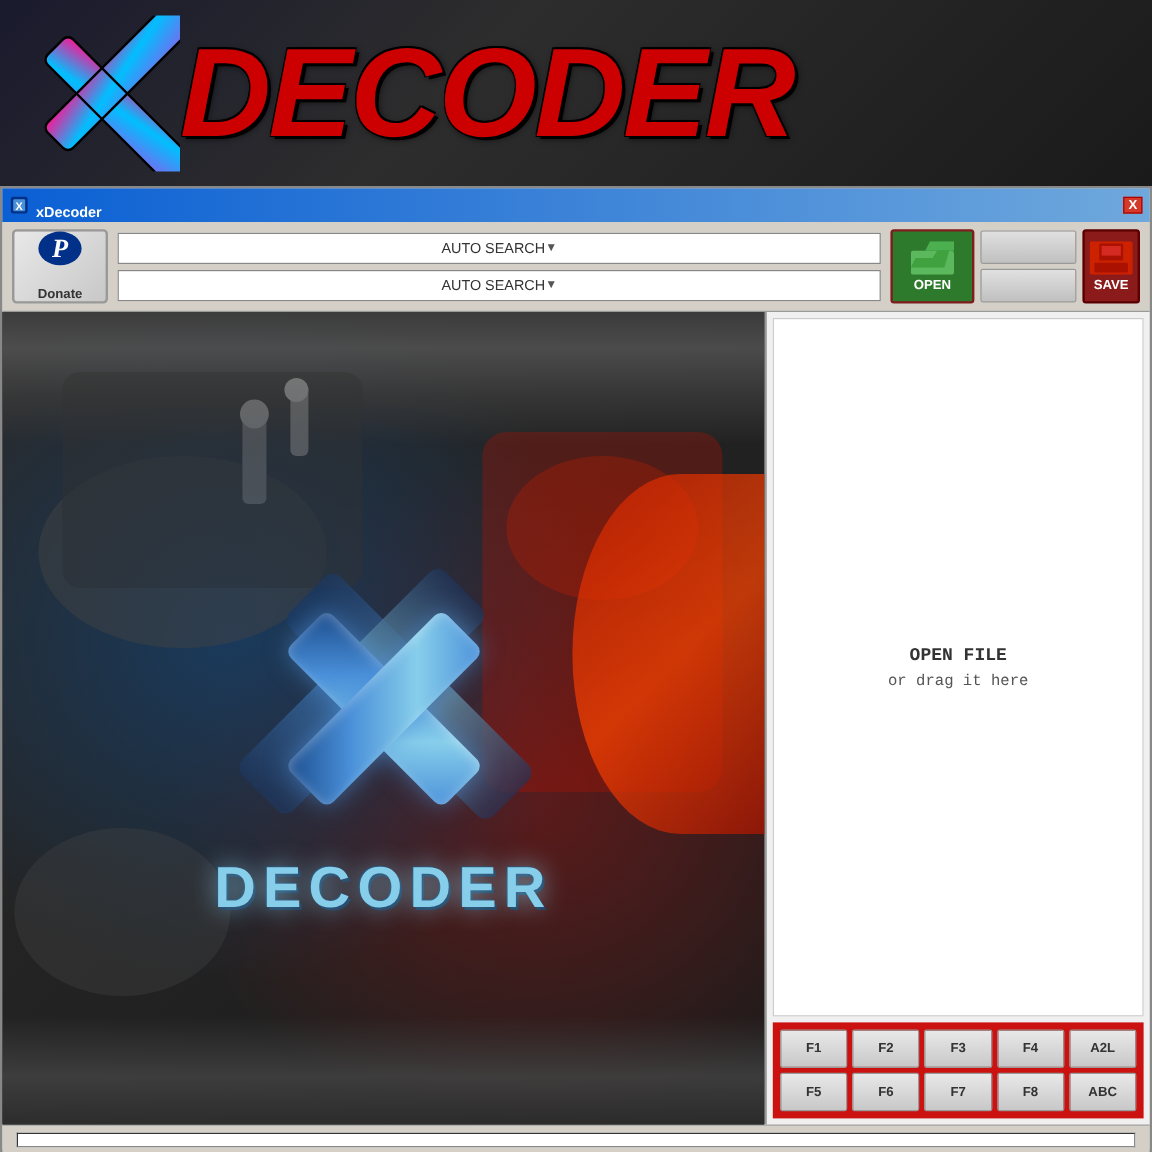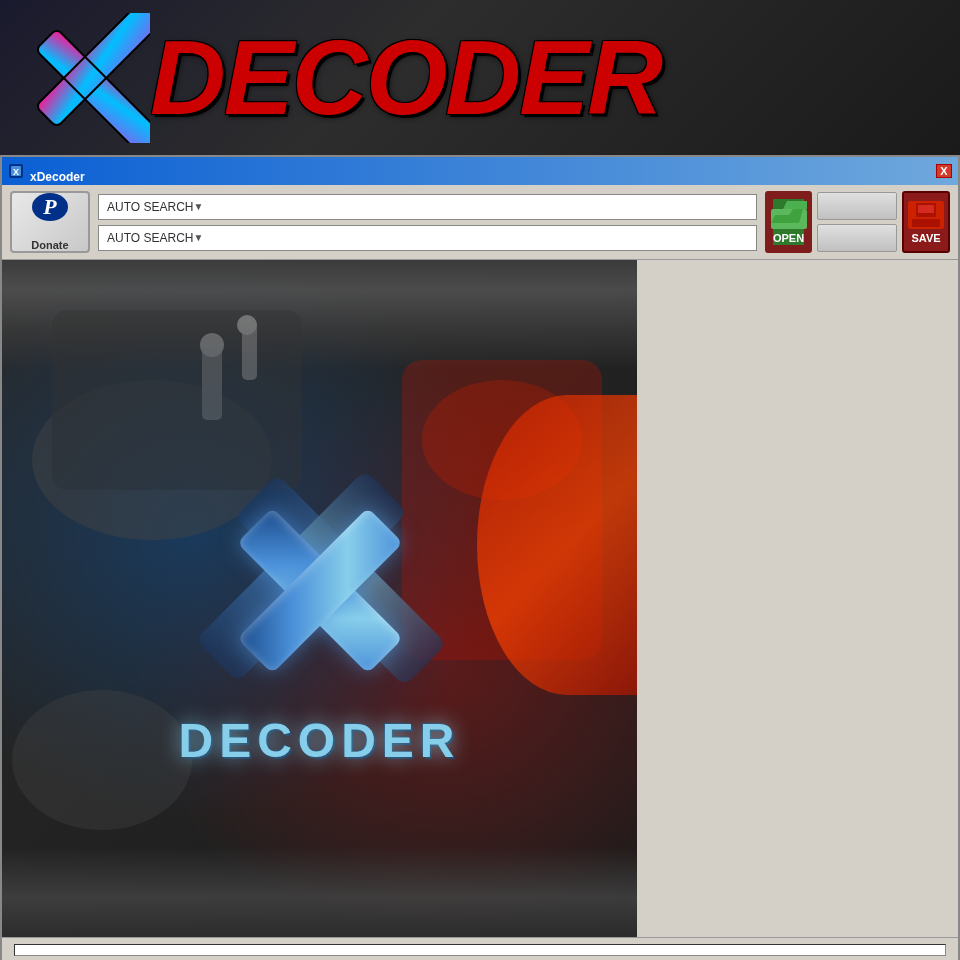--- a/index.html
+++ b/index.html
@@ -147,43 +147,43 @@
       flex-direction: column;
       gap: 5px;
     }
 
     .dropdown-row {
       height: 26px;
       background: white;
       border: 1px solid #888;
       display: flex;
       align-items: center;
-      justify-content: flex-start;
+      justify-content: center;
       padding: 0 8px;
       cursor: pointer;
       font-size: 12px;
       color: #333;
     }
 
     .dropdown-arrow {
       font-size: 10px;
       color: #555;
     }
 
     .toolbar-buttons {
       display: flex;
       gap: 5px;
       align-items: center;
     }
 
     .open-btn {
-      width: 47px;
+      width: 70px;
       height: 62px;
       background: #2d7a2d;
-      border: 8px solid #7f1d1d;
+      border: 2px solid #7f1d1d;
       border-radius: 3px;
       display: flex;
       flex-direction: column;
       align-items: center;
       justify-content: center;
       cursor: pointer;
       gap: 3px;
     }
 
     .open-btn-label {
@@ -545,19 +545,40 @@
           <div class="x-right-bar"></div>
         </div>
 
         <div class="decoder-text">DECODER</div>
 
         <div class="metal-bottom"></div>
         <div class="red-side"></div>
       </div>
     </div>
 
+    <div class="right-panel">
+
+      <div class="drop-zone">
+        <span class="drop-zone-text1">OPEN FILE</span>
+        <span class="drop-zone-text2">or drag it here</span>
+      </div>
+
+      <div class="fn-buttons">
+      <div class="fn-btn">F1</div>
+          <div class="fn-btn">F2</div>
+          <div class="fn-btn">F3</div>
+          <div class="fn-btn">F4</div>
+          <div class="fn-btn">A2L</div>
+          <div class="fn-btn">F5</div>
+          <div class="fn-btn">F6</div>
+          <div class="fn-btn">F7</div>
+          <div class="fn-btn">F8</div>
+          <div class="fn-btn">ABC</div>
+        </div>
+
+    </div>
   </div>
 
   <div class="status-bar">
     <div class="status-scrollbar"></div>
   </div>
 
 </div>
 
 </body></html>

